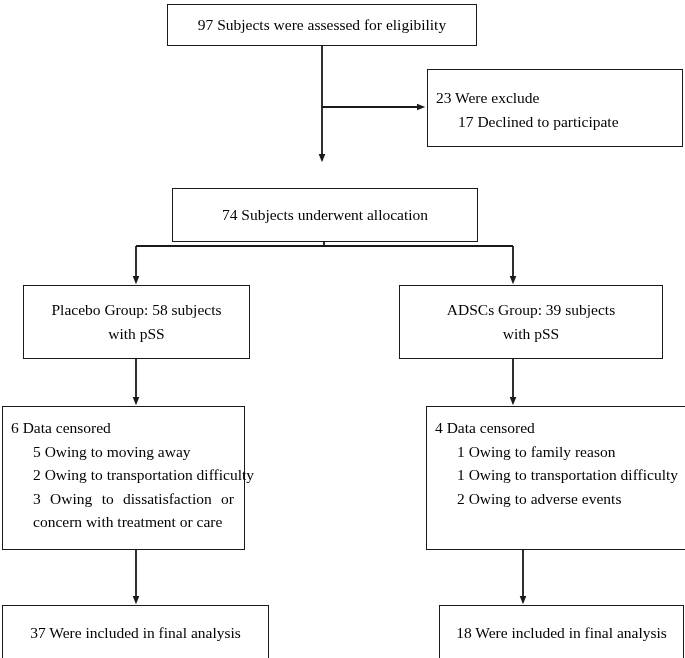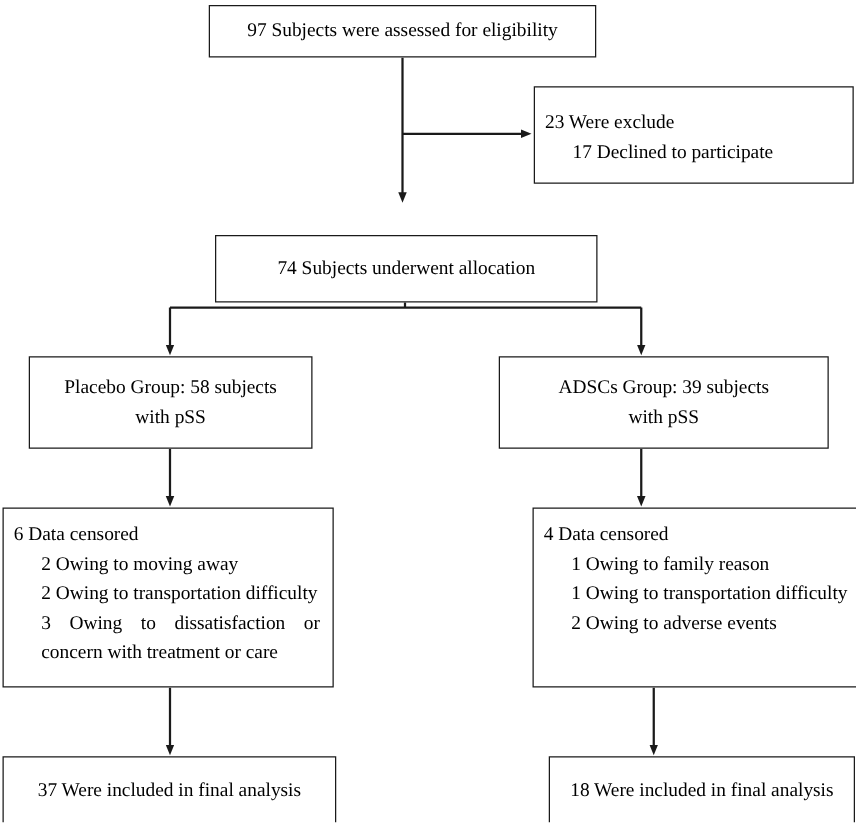--- a/index.html
+++ b/index.html
@@ -64,21 +64,21 @@
   
   #box-group-placebo {
     left: 23px;  top: 285px; width: 227px; height: 74px;
   }
   #box-group-adscs {
     left: 399px; top: 285px; width: 264px; height: 74px;
   }
 
   
   #box-censored-placebo {
-    left: 2px;   top: 406px; width: 265px; height: 144px;
+    left: 2px;   top: 406px; width: 243px; height: 144px;
     justify-content: flex-start;
     padding: 9px 10px 0 8px;
   }
   #box-censored-adscs {
     left: 378px; top: 406px; width: 275px; height: 144px;
     justify-content: flex-start;
     padding: 9px 10px 0 8px;
     margin-left: 48px;
   }
 
@@ -147,21 +147,21 @@
     <div class="line">with pSS</div>
   </div>
 
   <div class="box box-center" id="box-group-adscs">
     <div class="line">ADSCs Group: 39 subjects</div>
     <div class="line">with pSS</div>
   </div>
 
   <div class="box" id="box-censored-placebo">
     <div class="line">6 Data censored</div>
-    <div class="line indent-1">2 Owing to moving away</div>
+    <div class="line indent-1">5 Owing to moving away</div>
     <div class="line indent-1">2 Owing to transportation difficulty</div>
     <div class="justify-block">3 Owing to dissatisfaction or concern with treatment or care</div>
   </div>
 
   <div class="box" id="box-censored-adscs">
     <div class="line">4 Data censored</div>
     <div class="line indent-1">1 Owing to family reason</div>
     <div class="line indent-1">1 Owing to transportation difficulty</div>
     <div class="line indent-1">2 Owing to adverse events</div>
   </div>

